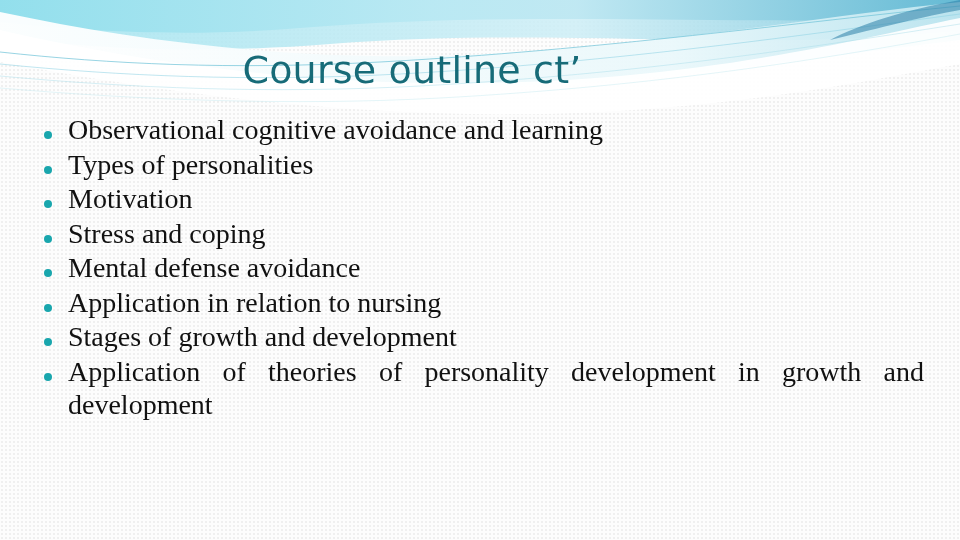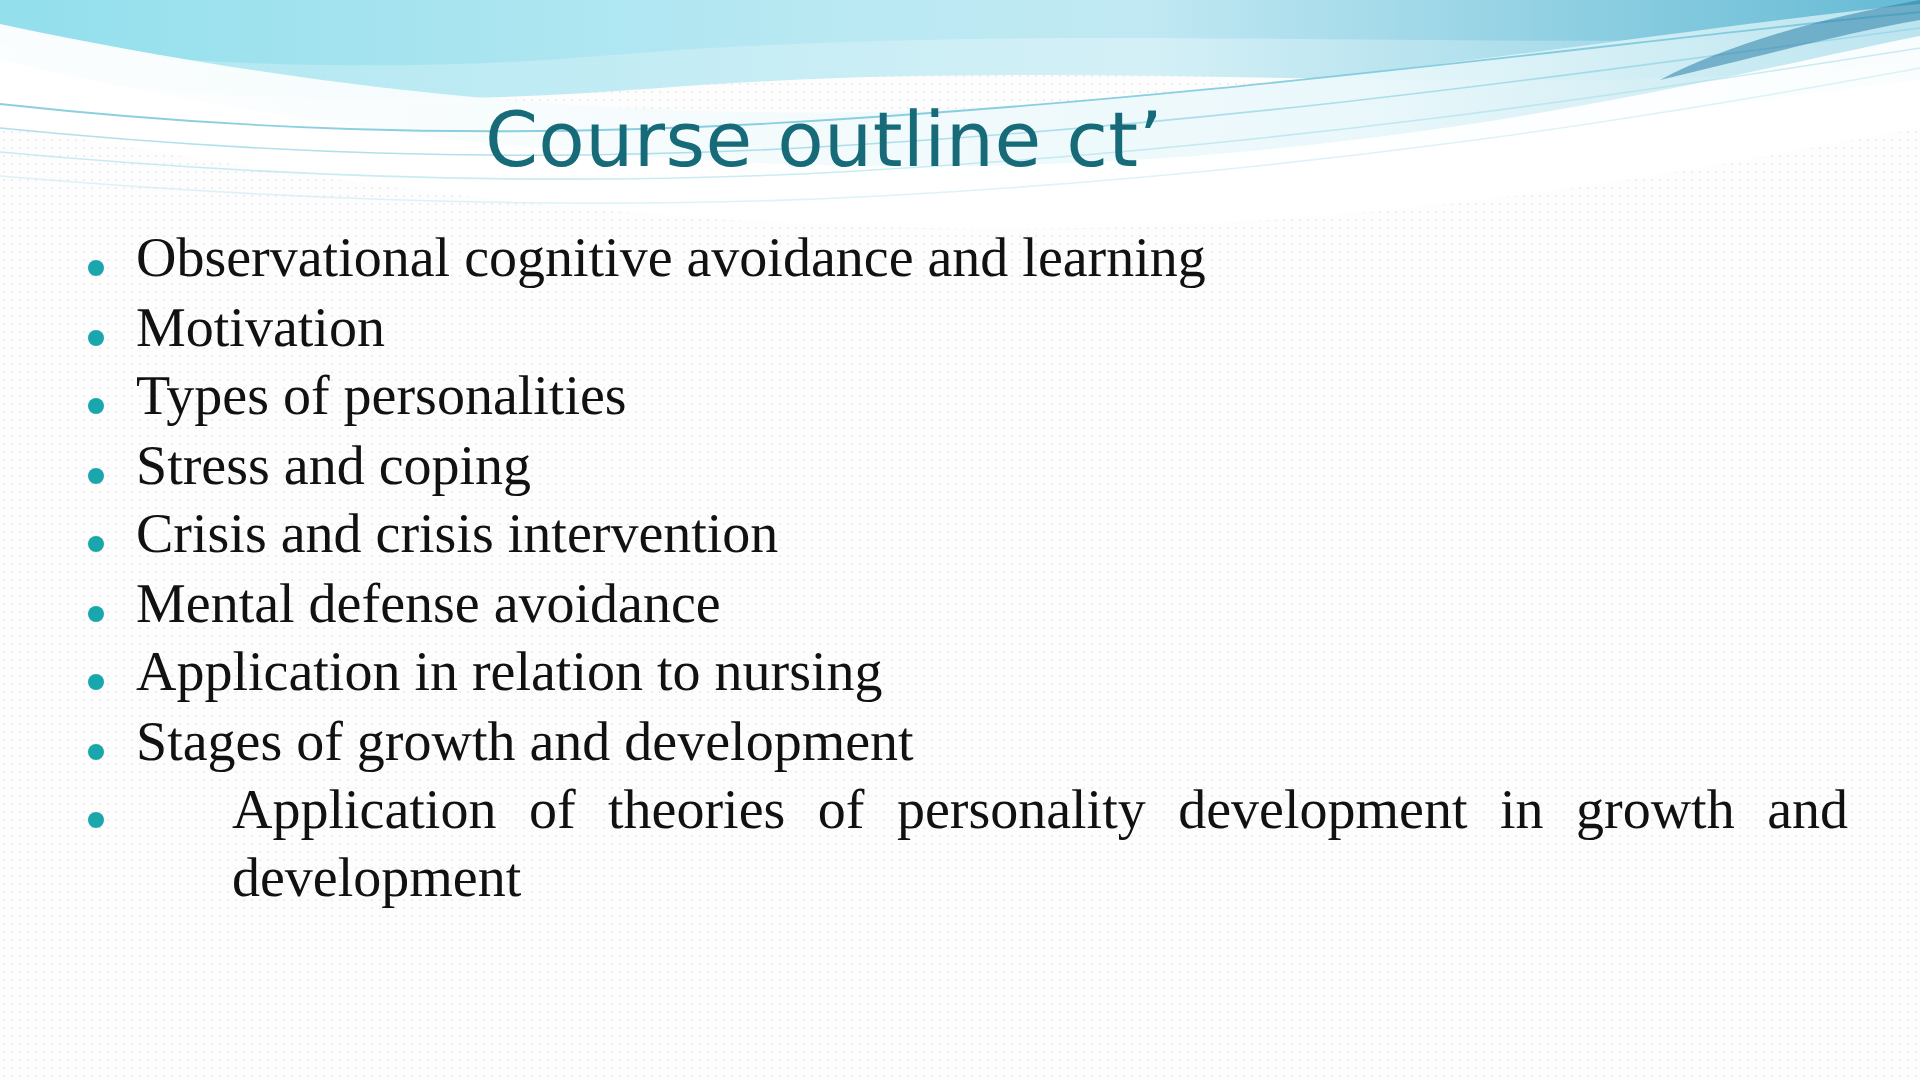--- a/index.html
+++ b/index.html
@@ -78,21 +78,20 @@
   .bullet-text {
     flex: 1 1 auto;
     font-family: "Liberation Serif", serif;
     font-size: 28px;
     line-height: 33.5px;
     color: #111111;
   }
   .bullet-text.justify {
     text-align: justify;
     text-justify: inter-word;
-    margin-left: 48px;
   }
 </style>
 </head>
 <body>
 
 <div class="slide">
   <div class="slide-bg"></div>
 
   <svg class="deco" viewBox="0 0 960 130" preserveAspectRatio="none" xmlns="http://www.w3.org/2000/svg">
     <defs>
@@ -133,37 +132,33 @@
 
   <div class="body-list">
 
     <div class="bullet-row">
       <div class="bullet-dot"><span class="dot"></span></div>
       <div class="bullet-text">Observational cognitive avoidance and learning</div>
     </div>
 
     <div class="bullet-row">
       <div class="bullet-dot"><span class="dot"></span></div>
-      <div class="bullet-text">Motivation</div>
+      <div class="bullet-text">Types of personalities</div>
     </div>
 
     <div class="bullet-row">
       <div class="bullet-dot"><span class="dot"></span></div>
-      <div class="bullet-text">Types of personalities</div>
+      <div class="bullet-text">Motivation</div>
     </div>
 
     <div class="bullet-row">
       <div class="bullet-dot"><span class="dot"></span></div>
       <div class="bullet-text">Stress and coping</div>
     </div>
 
-    <div class="bullet-row">
-      <div class="bullet-dot"><span class="dot"></span></div>
-      <div class="bullet-text">Crisis and crisis intervention</div>
-    </div>
 
     <div class="bullet-row">
       <div class="bullet-dot"><span class="dot"></span></div>
       <div class="bullet-text">Mental defense avoidance</div>
     </div>
 
     <div class="bullet-row">
       <div class="bullet-dot"><span class="dot"></span></div>
       <div class="bullet-text">Application in relation to nursing</div>
     </div>

